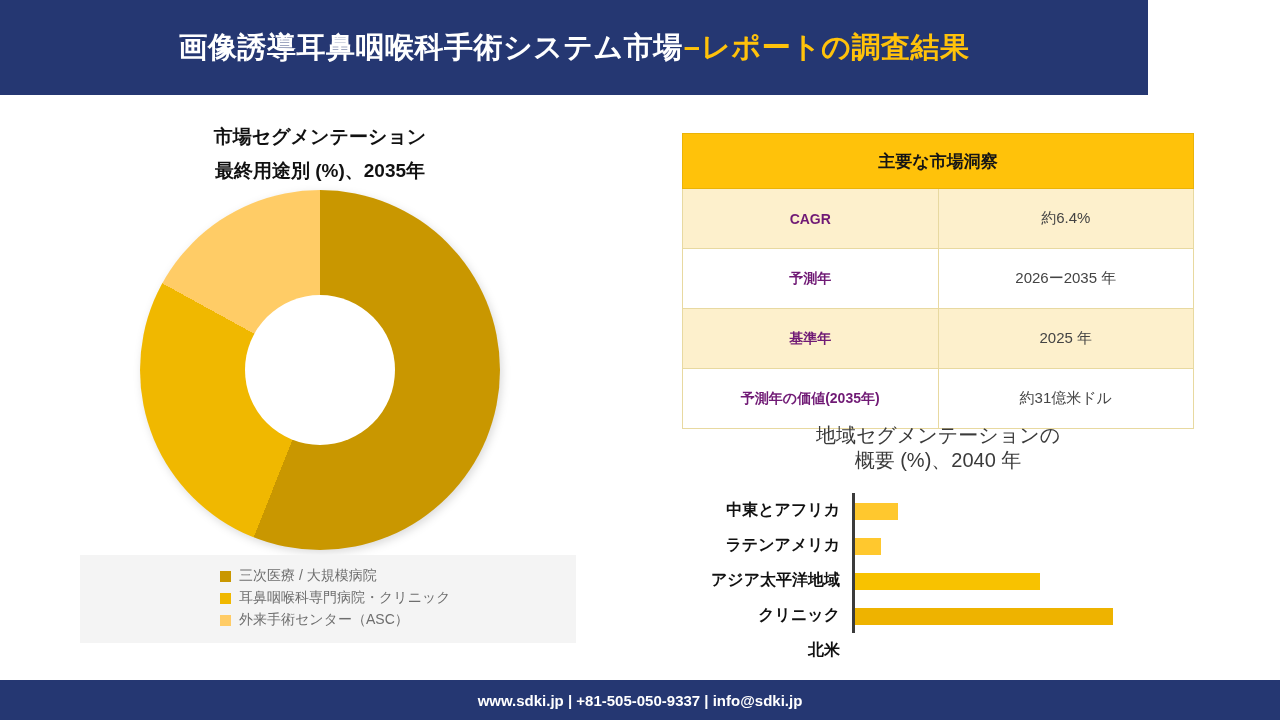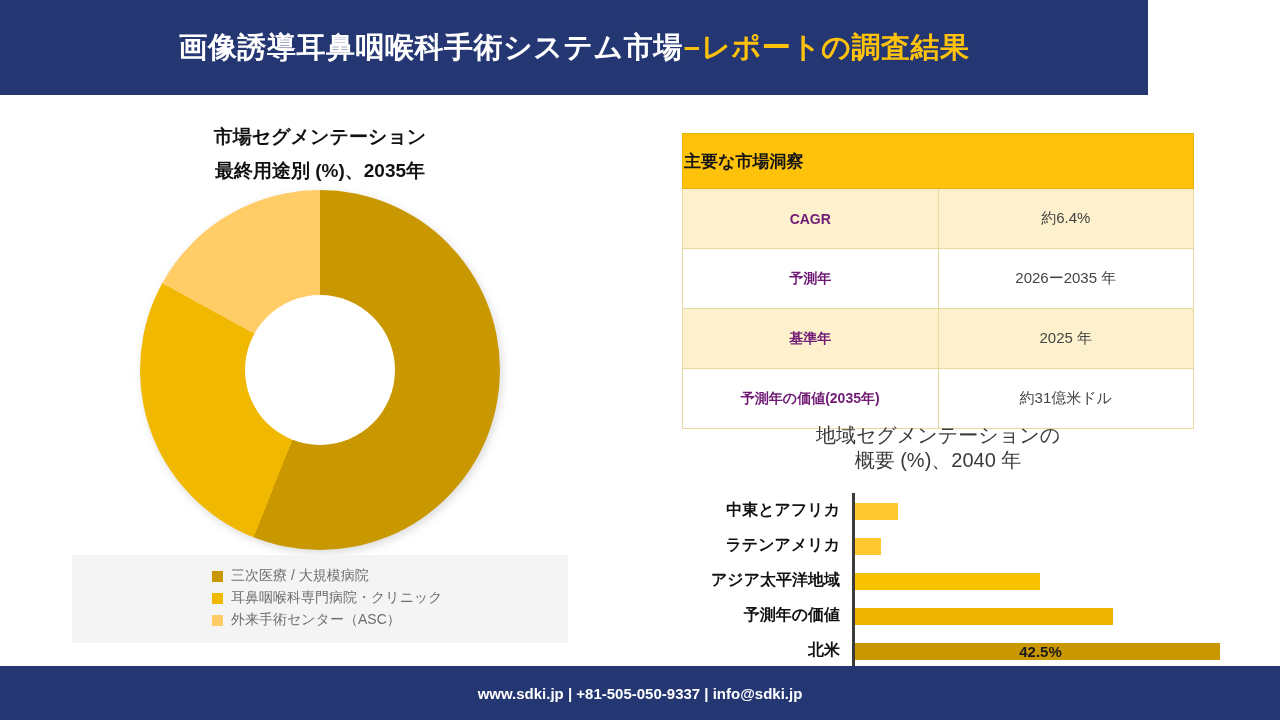--- a/index.html
+++ b/index.html
@@ -78,21 +78,21 @@
   .donut-label {
     position: absolute;
     left: 256px; top: 360px;
     font-size: 17px;
     font-weight: bold;
     color: #ffffff;
   }
 
   .legend-box {
     position: absolute;
-    left: 72px; top: 460px;
+    left: 80px; top: 460px;
     width: 496px;
     padding: 10px 0 12px 0;
     background: #f4f4f4;
   }
   .legend-row {
     display: flex;
     align-items: center;
     padding: 2px 0 2px 140px;
     font-size: 14px;
     color: #6e6e6e;
@@ -117,21 +117,21 @@
     width: 512px;
     border-collapse: collapse;
     table-layout: fixed;
   }
   .insight-table th {
     background: #ffc20a;
     color: #151515;
     font-size: 17px;
     font-weight: bold;
     height: 52px;
-    text-align: left;
+    text-align: center;
     border: 1px solid #eab308;
   }
   .insight-table td {
     height: 57px;
     border: 1px solid #e8d9a0;
     font-size: 14px;
     vertical-align: middle;
   }
   .insight-table td.k {
     width: 50%;
@@ -198,21 +198,21 @@
     font-size: 15px;
     font-weight: bold;
     color: #1a1a1a;
   }
 
   
   .footer-bar {
     position: absolute;
     left: 0; bottom: 0;
     width: 1280px;
-    height: 54px;
+    height: 40px;
     background: #253772;
     display: flex;
     align-items: center;
     justify-content: center;
   }
   .footer-text {
     color: #ffffff;
     font-size: 15px;
     font-weight: bold;
   }
@@ -302,30 +302,26 @@
           <div class="bar-fill" style="width: 6.52174%; background: rgb(255, 200, 46);"></div>
         </div>
       </div>
       <div class="bar-row">
         <div class="bar-cat">アジア太平洋地域</div>
         <div class="bar-track">
           <div class="bar-fill" style="width: 46.7391%; background: rgb(248, 194, 0);"></div>
         </div>
       </div>
       <div class="bar-row">
-        <div class="bar-cat">予測年の価値</div>
+        <div class="bar-cat">クリニック</div>
         <div class="bar-track">
           <div class="bar-fill" style="width: 65.2174%; background: rgb(238, 179, 0);"></div>
         </div>
       </div>
       <div class="bar-row">
         <div class="bar-cat">北米</div>
-        <div class="bar-track">
-          <div class="bar-fill" style="width: 92.3913%; background: rgb(201, 151, 0);"></div>
-          <div class="bar-value" style="left: 41.5761%;">42.5%</div>
-        </div>
       </div>
     </div>
 </div>
 
 <div class="footer-bar">
   <div class="footer-text">www.sdki.jp | +81-505-050-9337 | info@sdki.jp</div>
 </div>
 
 </body></html>

